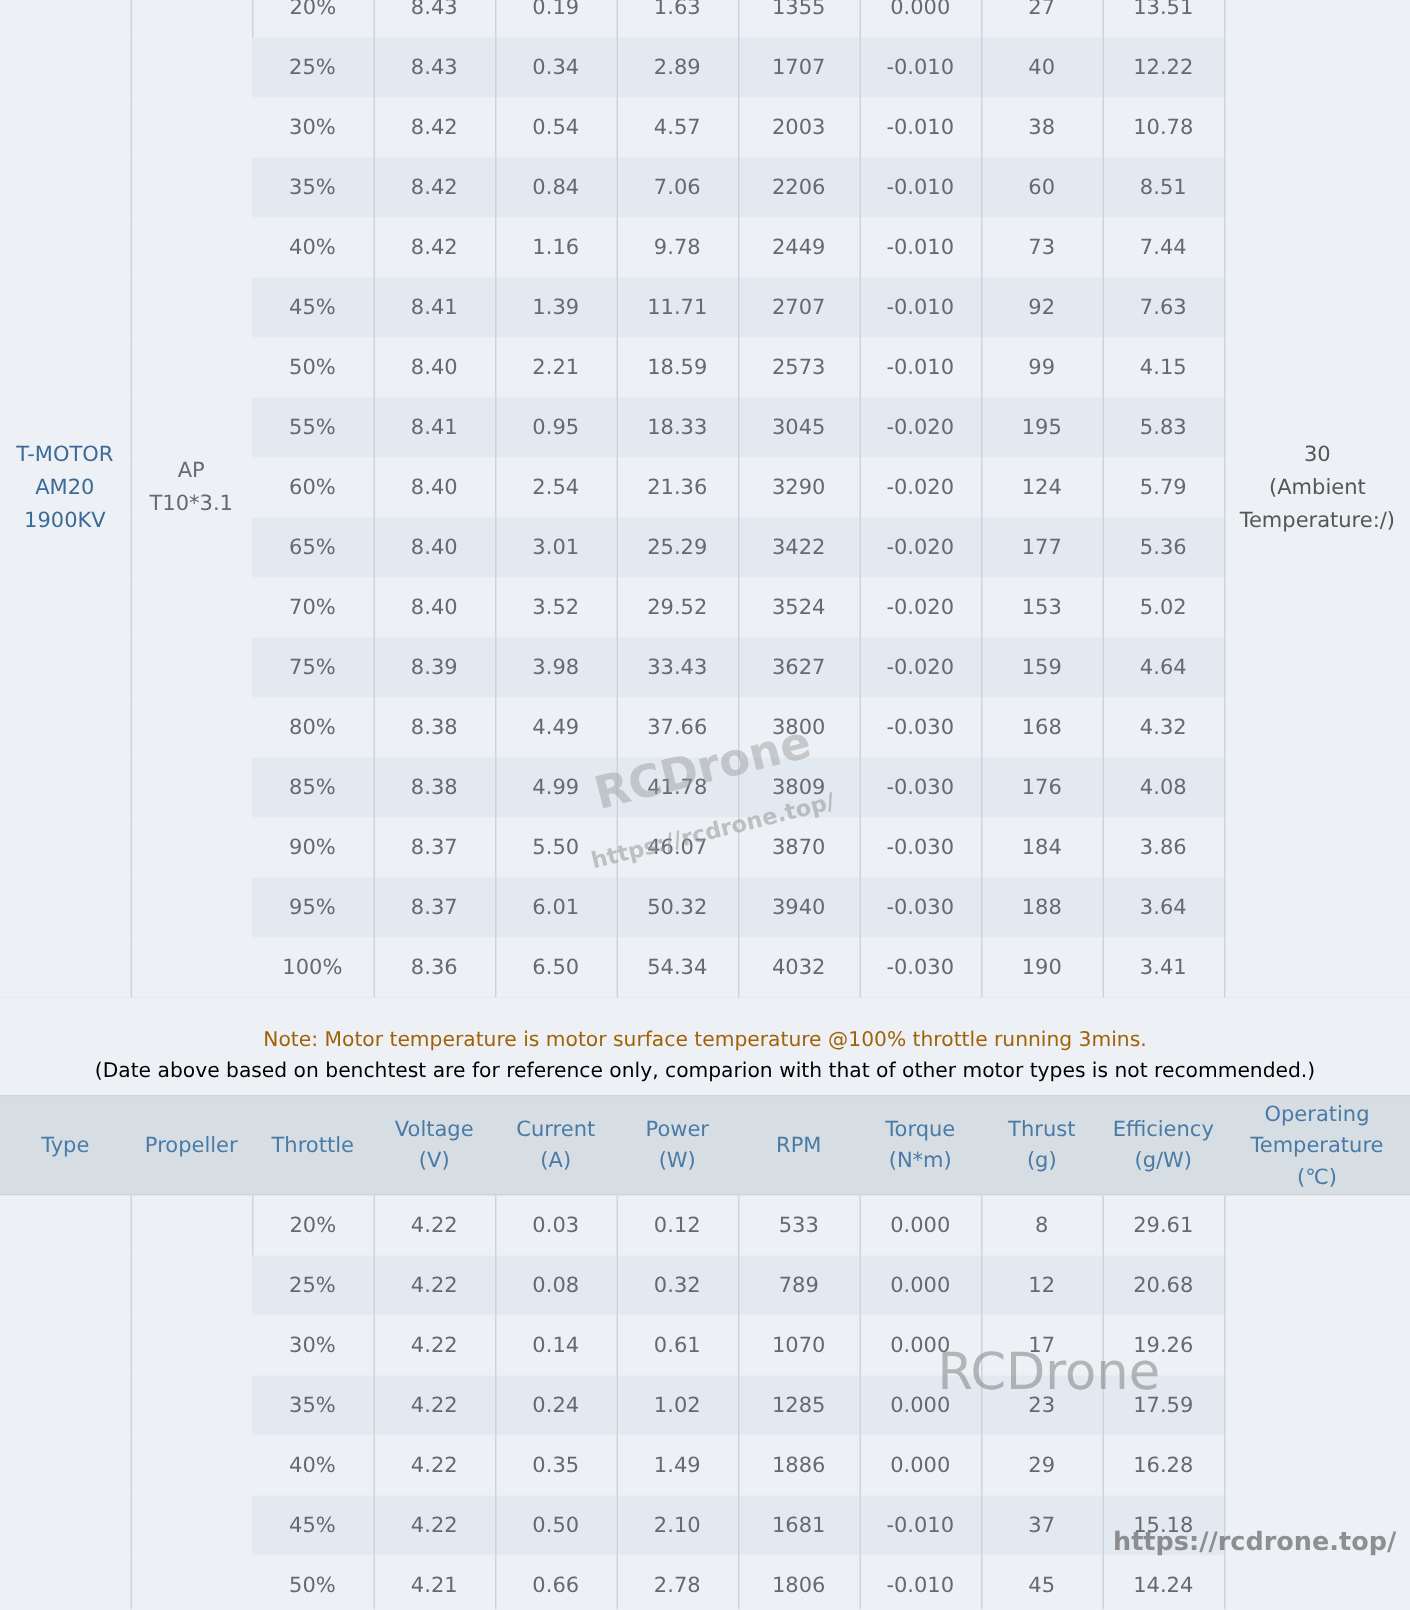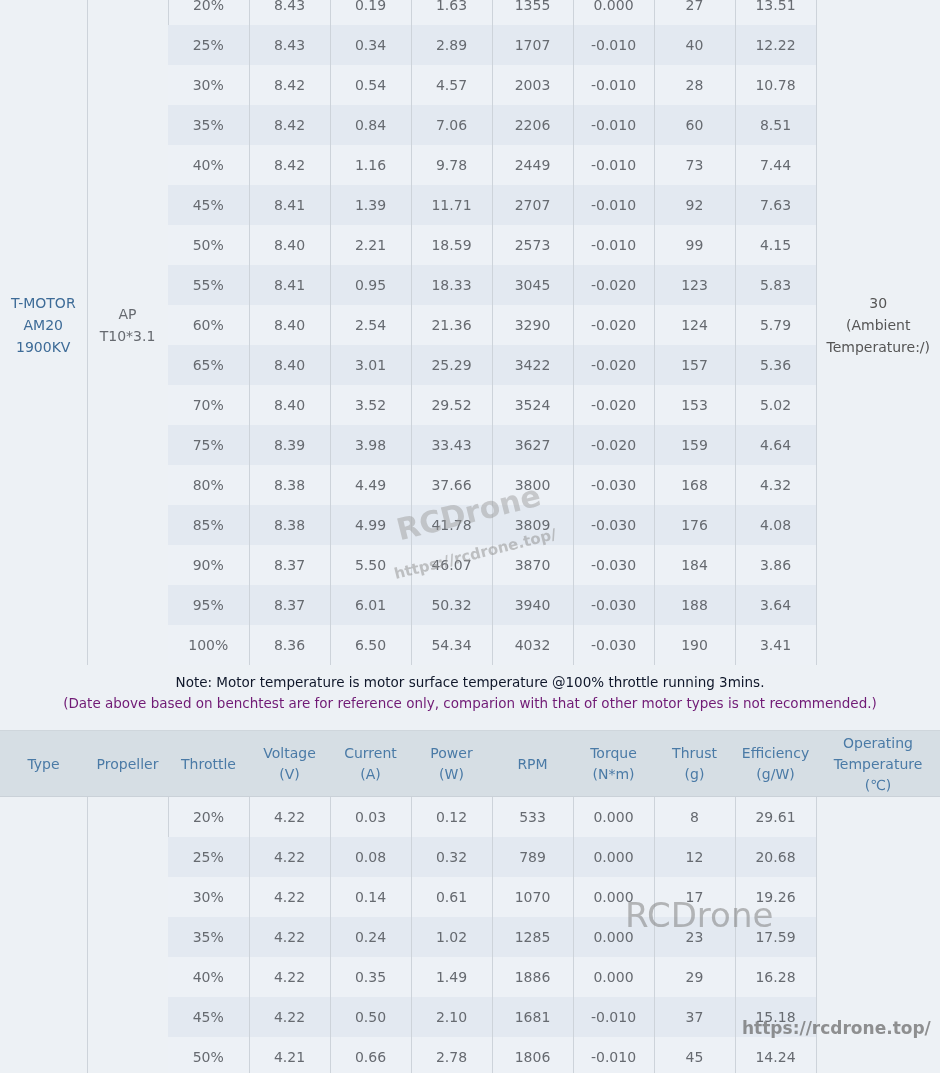--- a/index.html
+++ b/index.html
@@ -24,22 +24,22 @@
     .tbl tr.odd td.d { background: #edf1f6; }
     .tbl td.span { background: #edf1f5; color: #3d6b97; line-height: 22px; }
     .tbl td.span.prop { color: #666a70; }
     .tbl td.span.temp { color: #555; border-left: 1px solid #cdd3da; }
     #t1 { top: -15px; border-bottom: 1px solid #d3d9df; }
     #t2 { top: 797px; }
     .note {
       position: absolute; left: 0; top: 665px; width: 940px; height: 65px;
       text-align: center; font-size: 13.5px; background: #edf1f5;
     }
-    .note .l1 { color: #0f172a; margin-top: 7px; line-height: 20px; }
-    .note .l2 { color: #701a75; line-height: 22px; text-align: center; }
+    .note .l1 { color: #a16207; margin-top: 18px; line-height: 20px; }
+    .note .l2 { color: #000000; line-height: 22px; text-align: center; }
     .hdr {
       position: absolute; left: 0; top: 730px; width: 940px; height: 67px;
       background: #d6dee4; border-top: 1px solid #cfd6dc; border-bottom: 1px solid #cad1d8;
       box-sizing: border-box;
     }
     .hdr table { width: 940px; height: 66px; border-collapse: collapse; table-layout: fixed; }
     .hdr th {
       font-weight: normal; color: #4a7aa6; font-size: 14px; line-height: 21px;
       text-align: center; vertical-align: middle; padding: 0; white-space: pre-line;
     }
@@ -101,21 +101,21 @@
         <td class="d">40</td>
         <td class="d">12.22</td>
       </tr>
       <tr class="odd">
         <td class="d">30%</td>
         <td class="d">8.42</td>
         <td class="d">0.54</td>
         <td class="d">4.57</td>
         <td class="d">2003</td>
         <td class="d">-0.010</td>
-        <td class="d">28</td>
+        <td class="d">38</td>
         <td class="d">10.78</td>
       </tr>
       <tr class="even">
         <td class="d">35%</td>
         <td class="d">8.42</td>
         <td class="d">0.84</td>
         <td class="d">7.06</td>
         <td class="d">2206</td>
         <td class="d">-0.010</td>
         <td class="d">60</td>
@@ -151,41 +151,41 @@
         <td class="d">99</td>
         <td class="d">4.15</td>
       </tr>
       <tr class="even">
         <td class="d">55%</td>
         <td class="d">8.41</td>
         <td class="d">0.95</td>
         <td class="d">18.33</td>
         <td class="d">3045</td>
         <td class="d">-0.020</td>
-        <td class="d">123</td>
+        <td class="d">195</td>
         <td class="d">5.83</td>
       </tr>
       <tr class="odd">
         <td class="d">60%</td>
         <td class="d">8.40</td>
         <td class="d">2.54</td>
         <td class="d">21.36</td>
         <td class="d">3290</td>
         <td class="d">-0.020</td>
         <td class="d">124</td>
         <td class="d">5.79</td>
       </tr>
       <tr class="even">
         <td class="d">65%</td>
         <td class="d">8.40</td>
         <td class="d">3.01</td>
         <td class="d">25.29</td>
         <td class="d">3422</td>
         <td class="d">-0.020</td>
-        <td class="d">157</td>
+        <td class="d">177</td>
         <td class="d">5.36</td>
       </tr>
       <tr class="odd">
         <td class="d">70%</td>
         <td class="d">8.40</td>
         <td class="d">3.52</td>
         <td class="d">29.52</td>
         <td class="d">3524</td>
         <td class="d">-0.020</td>
         <td class="d">153</td>

